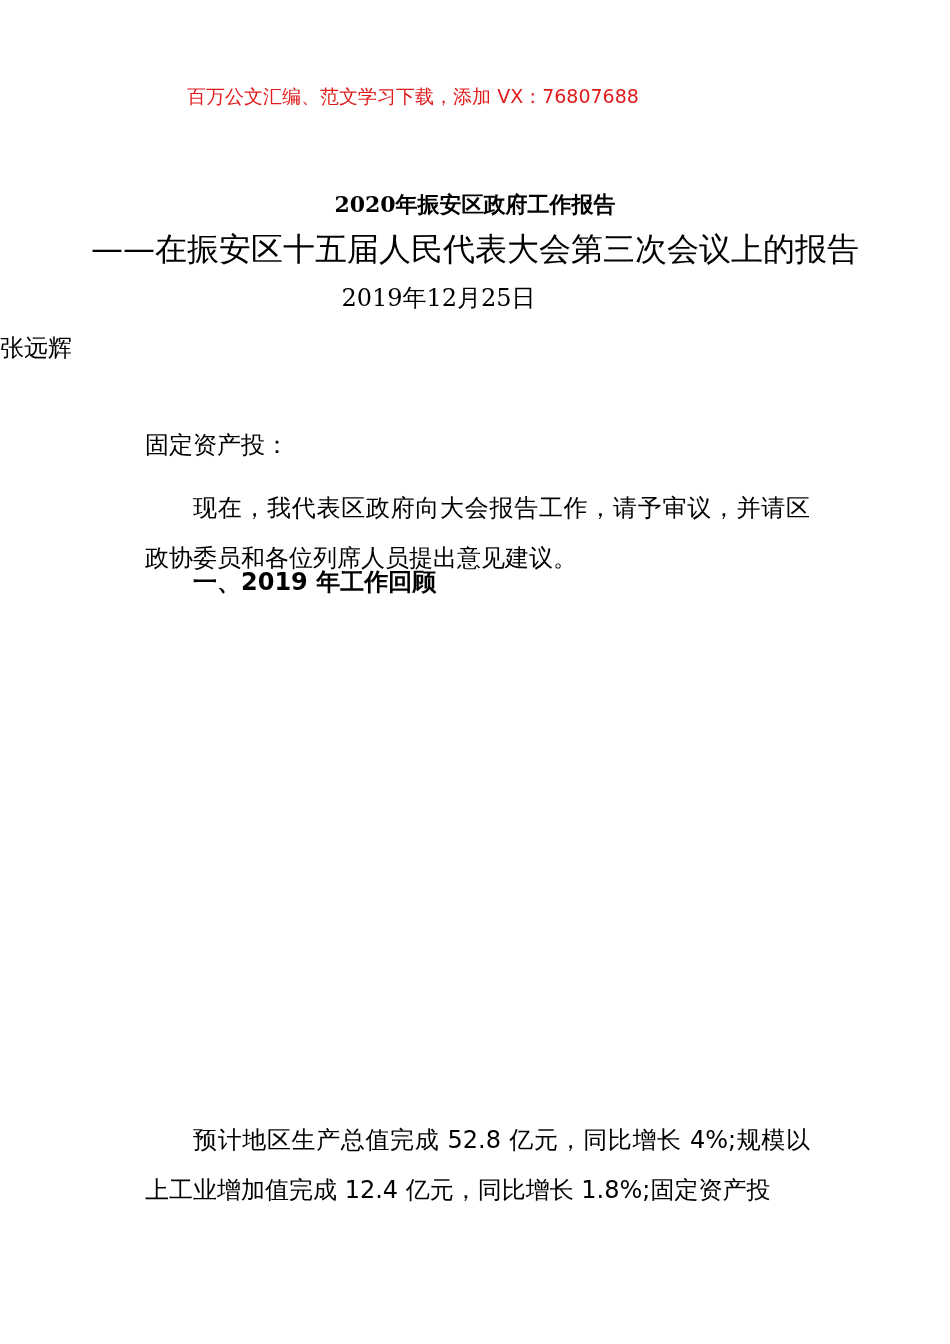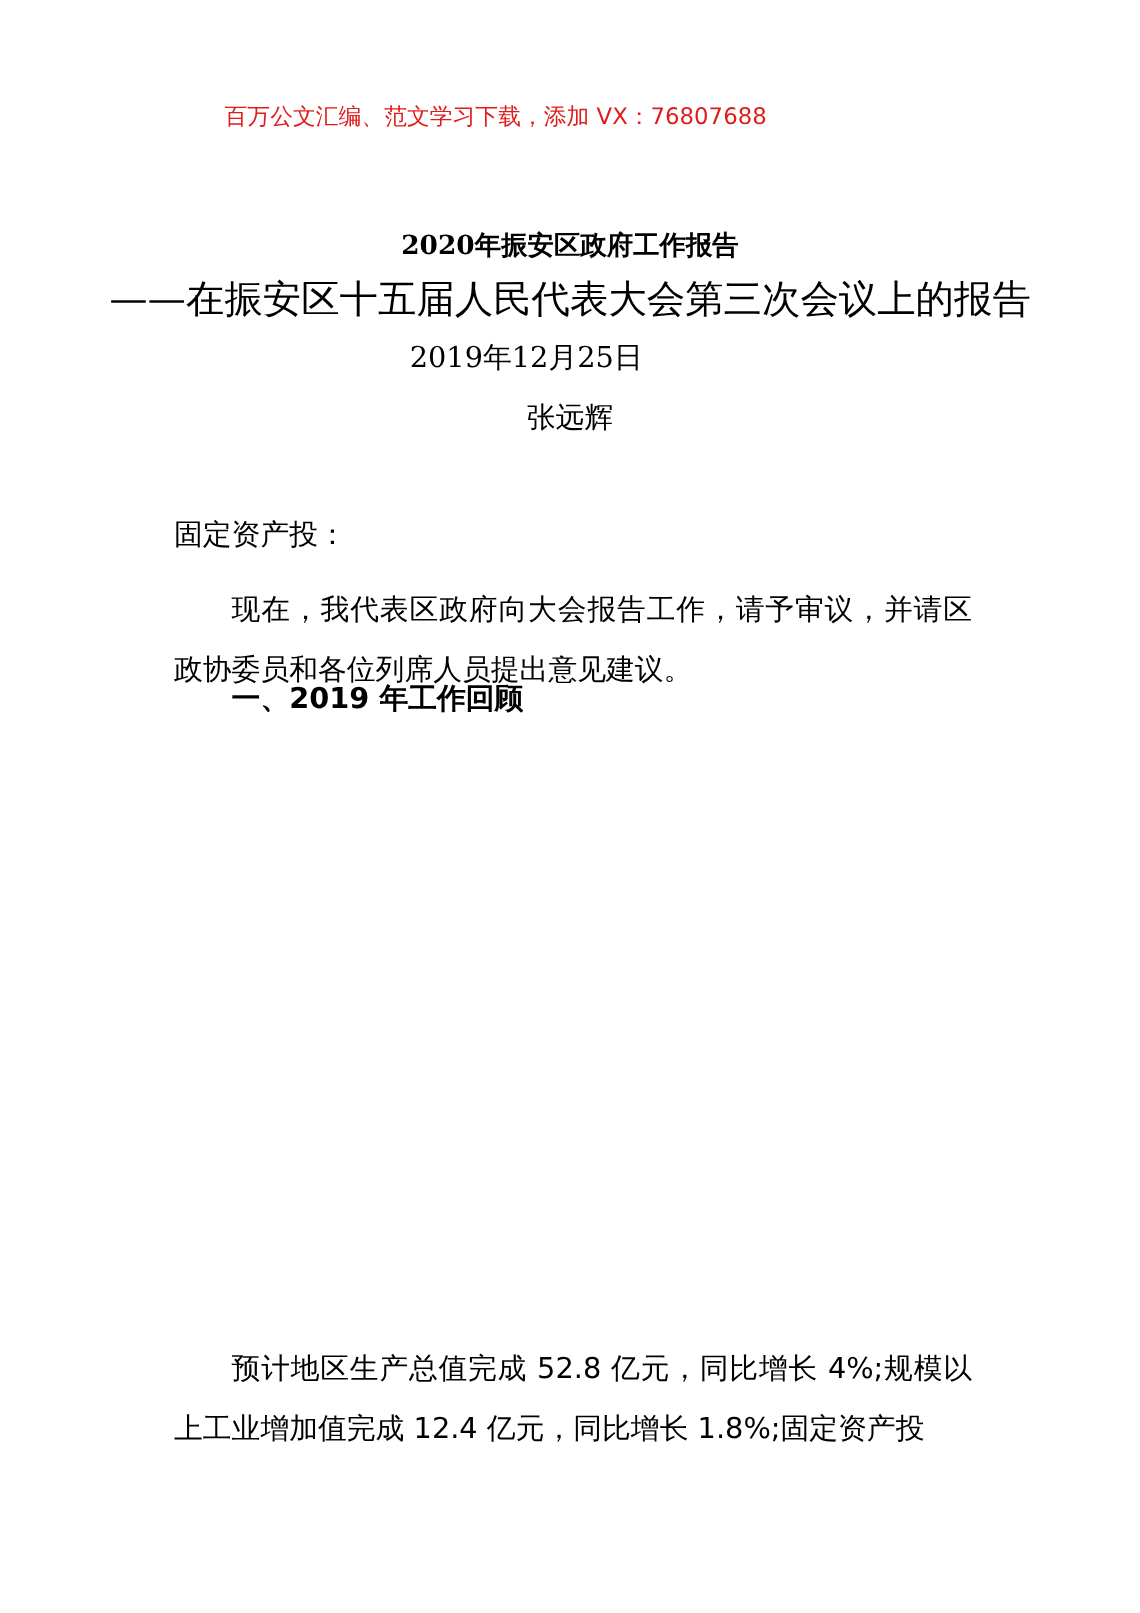--- a/index.html
+++ b/index.html
@@ -15,21 +15,21 @@
     }
     .subtitle {
       position: absolute; top: 228px; left: 0; width: 950px; text-align: center;
       font-family: "DejaVu Sans", sans-serif; font-size: 32px;
     }
     .date {
       position: absolute; top: 282px; left: 0; width: 877px; text-align: center;
       font-family: "DejaVu Serif", serif; font-size: 24px;
     }
     .author {
-      position: absolute; top: 332px; left: 0; width: 950px; text-align: center;
+      position: absolute; top: 332px; left: 0; width: 950px; 
       font-family: "DejaVu Sans", sans-serif; font-size: 24px;
     }
     .body-text {
       position: absolute; left: 145px; width: 665px;
       font-family: "DejaVu Sans", sans-serif; font-size: 24px; line-height: 49.6px;
       text-align: justify;
     }
     .salutation { top: 421px; }
     .para1 { top: 484px; }
     .heading1 { top: 558px; font-weight: bold; }

